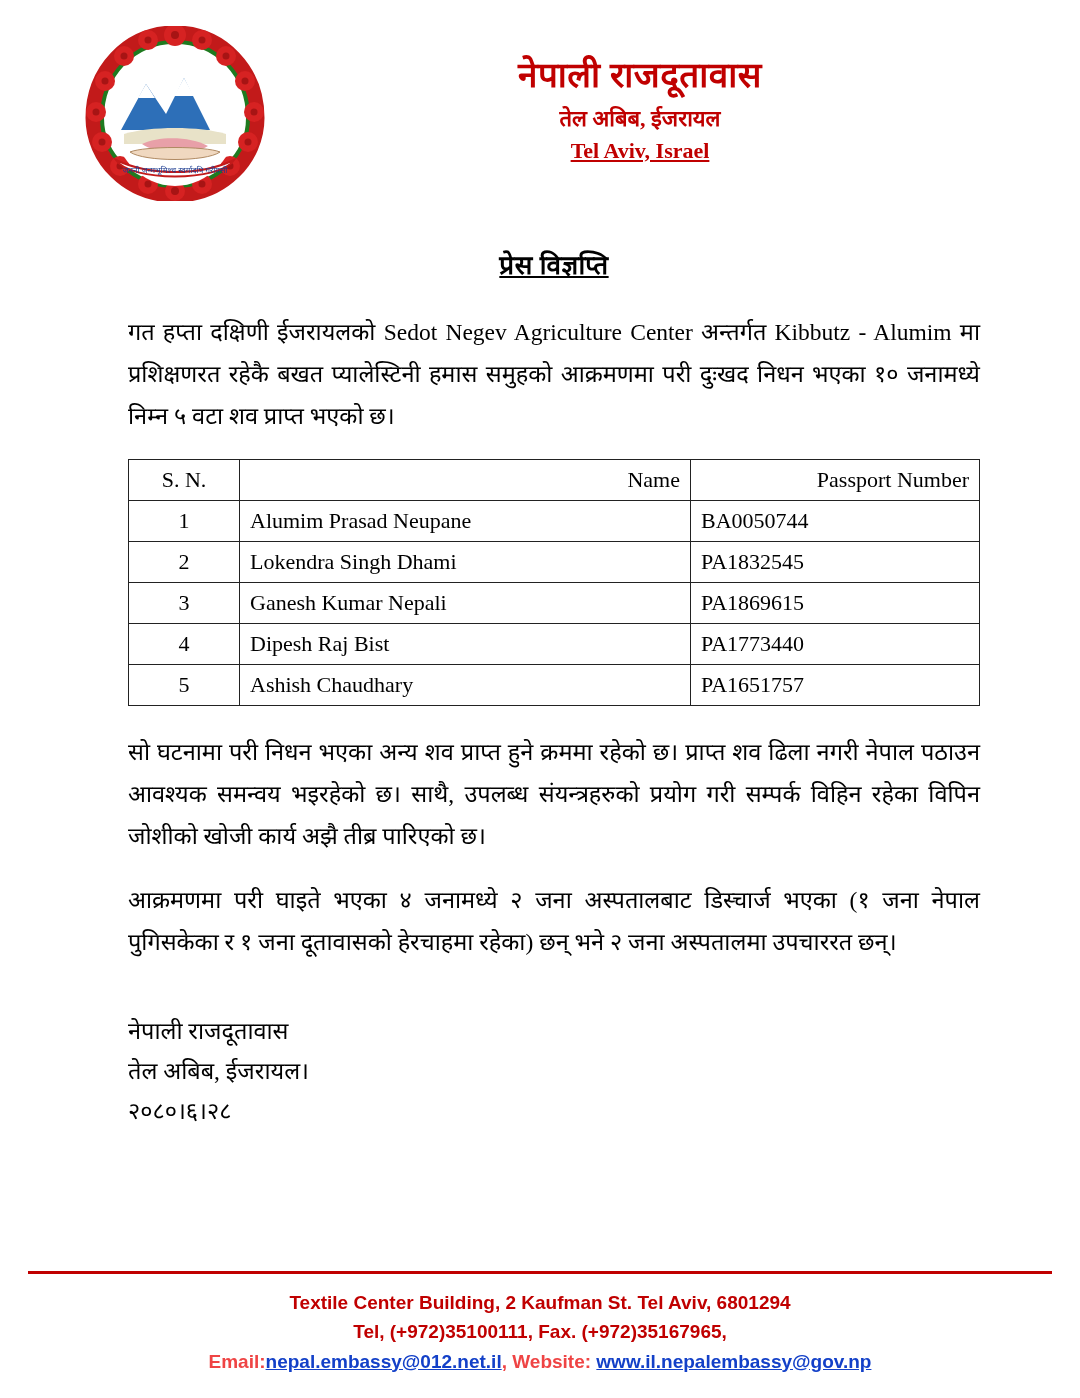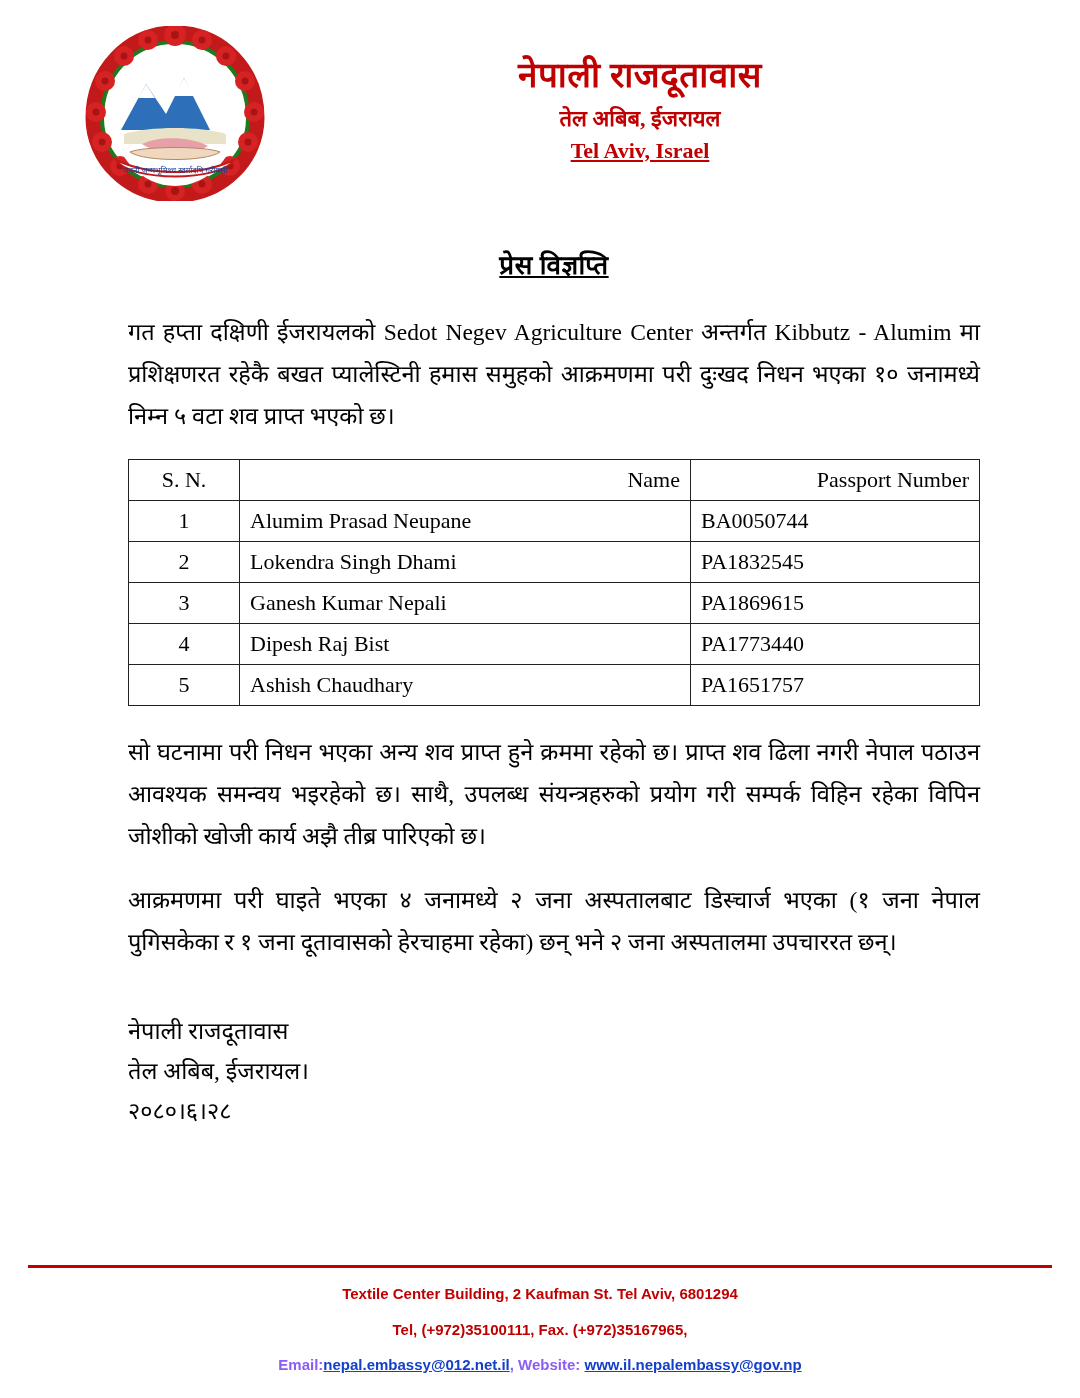--- a/index.html
+++ b/index.html
@@ -149,30 +149,29 @@
   }
   .footer-rule {
     border-top: 3px solid #c00000;
     margin: 0 28px 14px 28px;
   }
   .footer-line {
     text-align: center;
     color: #c00000;
     font-family: "Liberation Sans", sans-serif;
     font-weight: bold;
-    font-size: 15px;
+    font-size: 19px;
     line-height: 1.55;
-    margin-top: 12px;
   }
   .footer-link {
     color: #1340c8;
     text-decoration: underline;
   }
   .footer-label {
-    color: #8b5cf6;
+    color: #ef4444;
   }
 
   
   .emblem svg { display: block; }
 </style>
 </head>
 <body>
 
 <div class="page">
 

